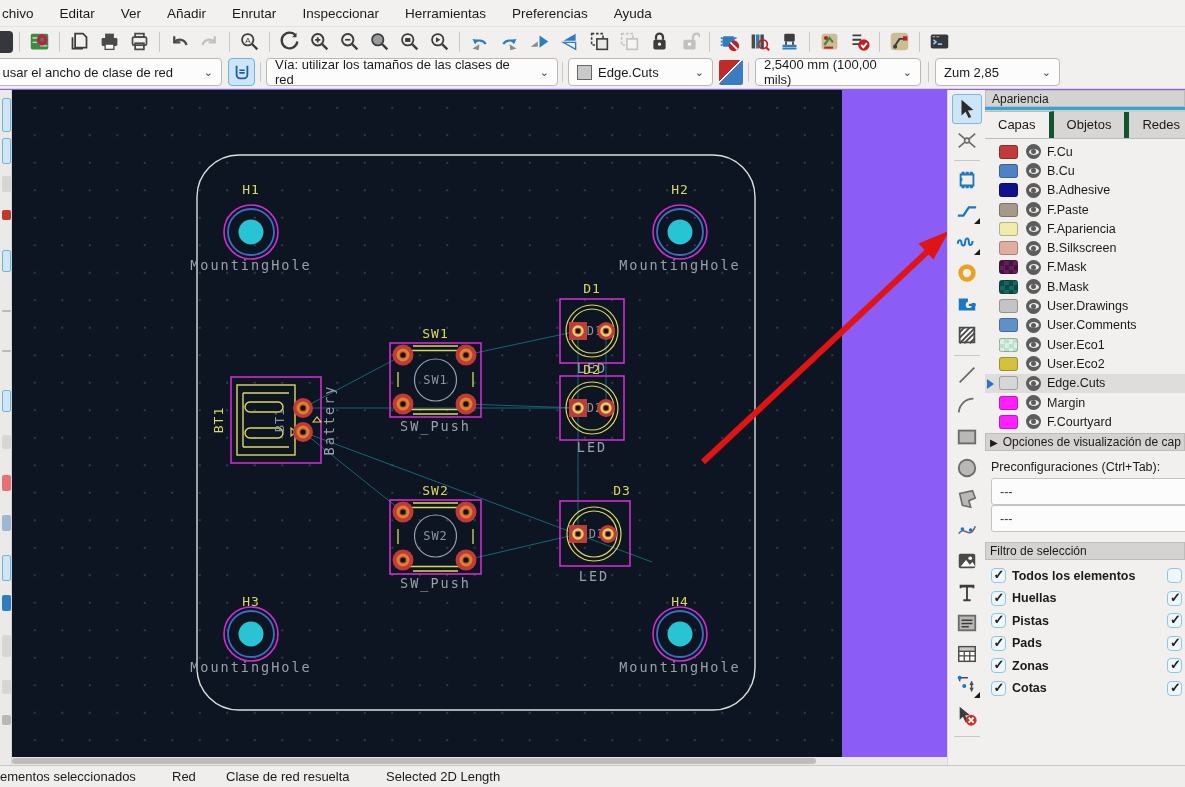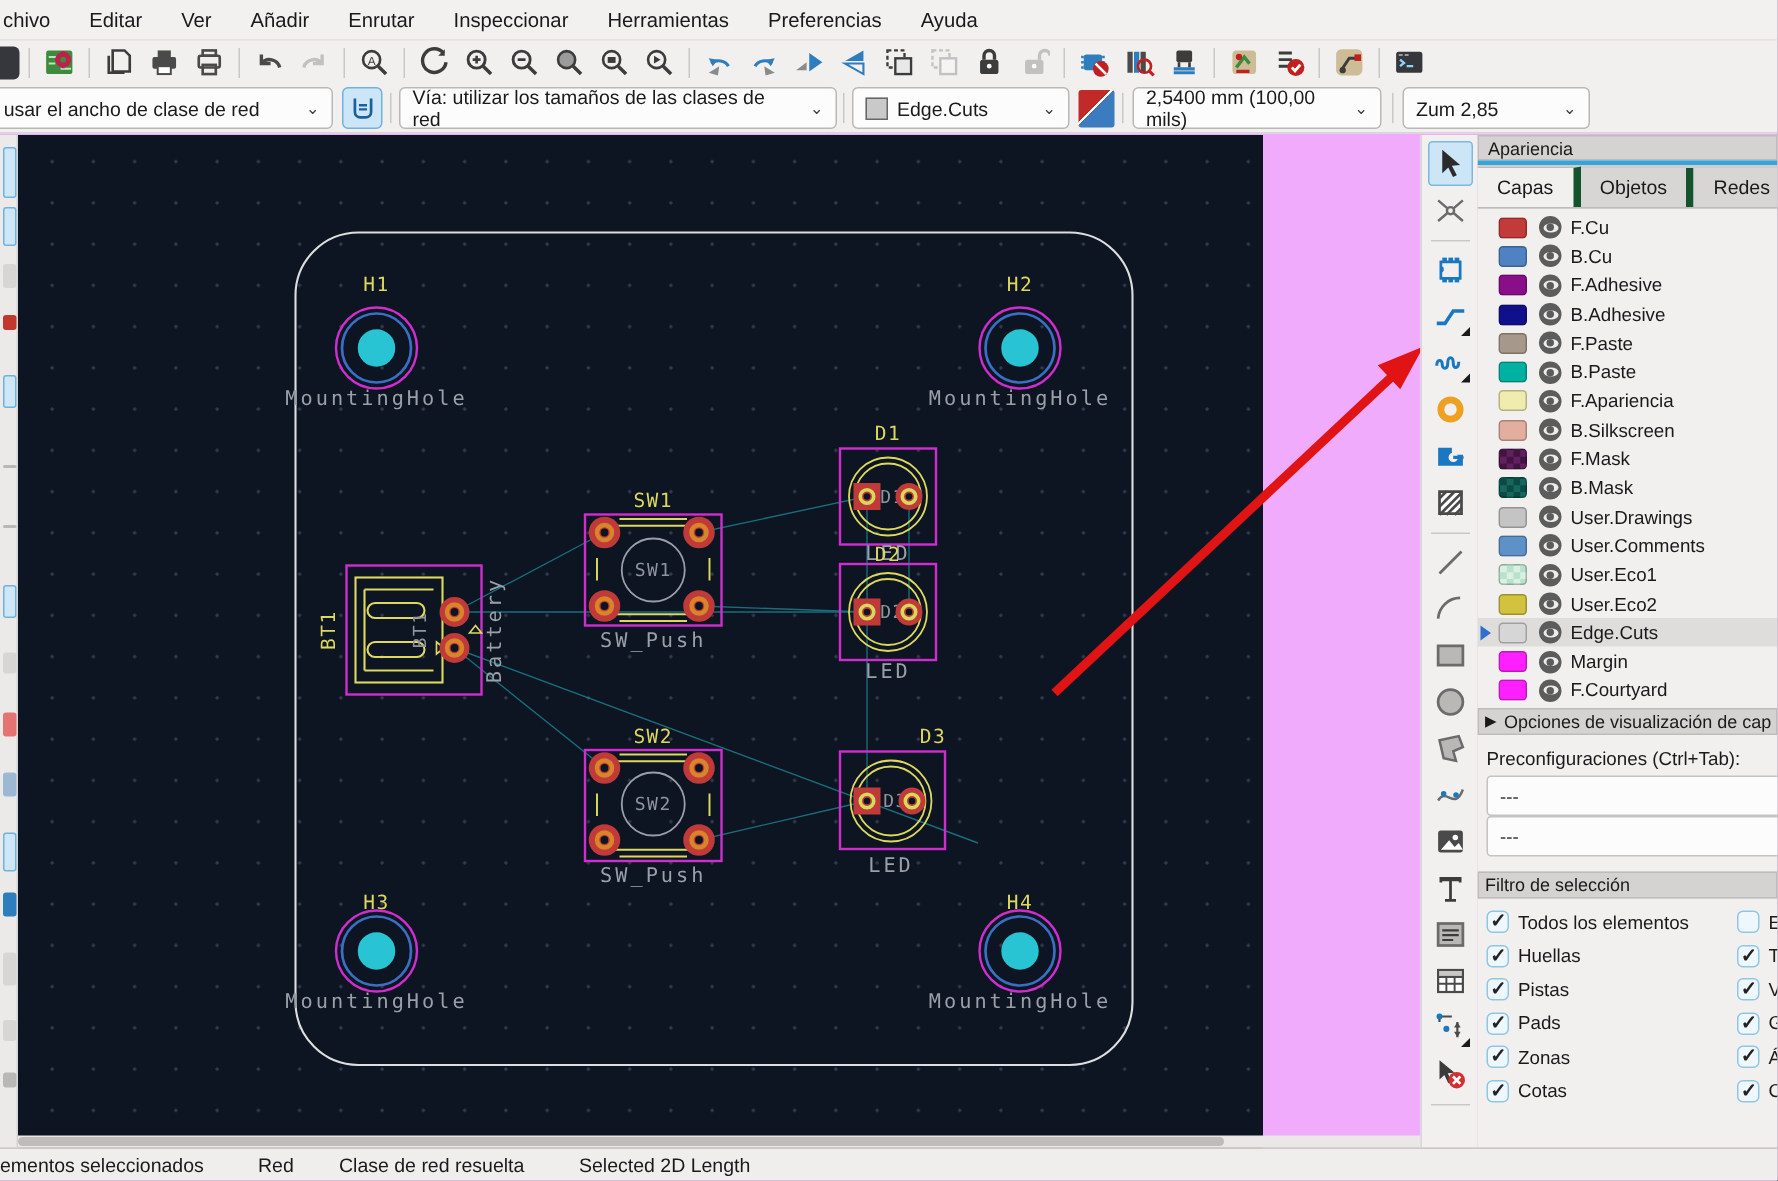--- a/index.html
+++ b/index.html
@@ -1,17 +1,17 @@
 <!DOCTYPE html>
 <html><head>
 <meta charset="utf-8">
 <style>
   * { margin:0; padding:0; box-sizing:border-box; }
   html,body { width:1185px; height:787px; overflow:hidden; font-family:"Liberation Sans",sans-serif; background:#f1f0ef; }
-  .app { position:relative; width:1185px; height:787px; background:#f0abfc; }
+  .app { position:relative; width:1185px; height:787px; background:#8b5cf6; }
 
   
   .menubar { position:absolute; left:0; top:0; width:100%; height:27px; background:#f2f1f0; display:flex; align-items:center; gap:0; padding-left:0; border-bottom:1px solid #e3e2e1;}
   .menubar .mitem { font-size:13.5px; color:#1a1a1a; padding:5px 13px; cursor:default; }
   .menubar .mitem:first-child { padding-left:2px; }
 
   
   .toolbar { position:absolute; left:0; top:27px; width:100%; height:29px; background:#f1f0ef; display:flex; align-items:center; gap:3px; }
   .ticon { width:27px; height:26px; display:flex; align-items:center; justify-content:center; border-radius:3px; flex:0 0 auto; }
   .ticon svg { width:21px; height:21px; }
@@ -61,21 +61,21 @@
   .eye { width:15px; height:15px; border-radius:50%; background:#5c5c5c; position:relative; margin:0 6px 0 8px; flex:0 0 auto;}
   .eye::before { content:""; position:absolute; left:2.5px; top:4.5px; width:10px; height:6px; background:#ededed; border-radius:50%; }
   .eye::after { content:""; position:absolute; left:5px; top:5px; width:5px; height:5px; background:#5c5c5c; border-radius:50%; }
   .layer-name { font-size:12.5px; color:#1a1a1a; }
   .optshead { display:flex; align-items:center; gap:5px; height:18px; background:#d5d3d1; border:1px solid #bdbcba; font-size:12px; color:#1a1a1a; padding:1px 4px; margin-top:2px; white-space:nowrap; overflow:hidden;}
   .plabel { font-size:12.5px; color:#1a1a1a; padding:9px 6px 4px; }
   .pcombo { margin:0 0 0 6px; width:205px; height:27px; background:#fcfcfc; border:1px solid #c4c3c1; border-radius:3px; font-size:12.5px; color:#333; display:flex; align-items:center; padding:0 8px; }
   .filtergrid { display:flex; padding:8px 0 0 6px; gap:4px; }
   .fcol { display:flex; flex-direction:column; gap:7.5px; }
   .fcol.right { margin-left:28px; }
-  .fitem { display:flex; align-items:center; gap:6px; white-space:nowrap; }
+  .fitem { display:flex; align-items:center; gap:6px; white-space:nowrap;font-weight:bold; }
   .cb { width:15px; height:15px; border:1px solid #8fc6e4; background:#eef7fc; border-radius:4px; position:relative; flex:0 0 auto;}
   .cb.checked::after { content:"✓"; position:absolute; left:1.5px; top:-2px; font-size:13px; font-weight:bold; color:#222; }
   .cb-label { font-size:12.5px; color:#1a1a1a; }
 
   
   .statusbar { position:absolute; left:0; top:765px; width:100%; height:22px; background:#efeeed; border-top:1px solid #c9c8c6; }
   .statusbar span { position:absolute; top:3px; font-size:13px; color:#1a1a1a; white-space:nowrap; }
 
   
   .ref { font-family:"DejaVu Sans Mono",monospace; font-size:13px; fill:#ddd95e; letter-spacing:1px; }
@@ -871,43 +871,33 @@
     <span class="eye"></span>
     <span class="layer-name">F.Cu</span>
   </div>
 
   <div class="layer-row">
     <span class="swatch" style="background: rgb(79, 130, 194);"></span>
     <span class="eye"></span>
     <span class="layer-name">B.Cu</span>
   </div>
 
-  <div class="layer-row">
-    <span class="swatch" style="background: rgb(138, 13, 138);"></span>
-    <span class="eye"></span>
-    <span class="layer-name">F.Adhesive</span>
-  </div>
 
   <div class="layer-row">
     <span class="swatch" style="background: rgb(16, 16, 140);"></span>
     <span class="eye"></span>
     <span class="layer-name">B.Adhesive</span>
   </div>
 
   <div class="layer-row">
     <span class="swatch" style="background: rgb(166, 152, 138);"></span>
     <span class="eye"></span>
     <span class="layer-name">F.Paste</span>
   </div>
 
-  <div class="layer-row">
-    <span class="swatch" style="background: rgb(0, 176, 160);"></span>
-    <span class="eye"></span>
-    <span class="layer-name">B.Paste</span>
-  </div>
 
   <div class="layer-row">
     <span class="swatch" style="background: rgb(240, 236, 174);"></span>
     <span class="eye"></span>
     <span class="layer-name">F.Apariencia</span>
   </div>
 
   <div class="layer-row">
     <span class="swatch" style="background: rgb(226, 174, 159);"></span>
     <span class="eye"></span>

